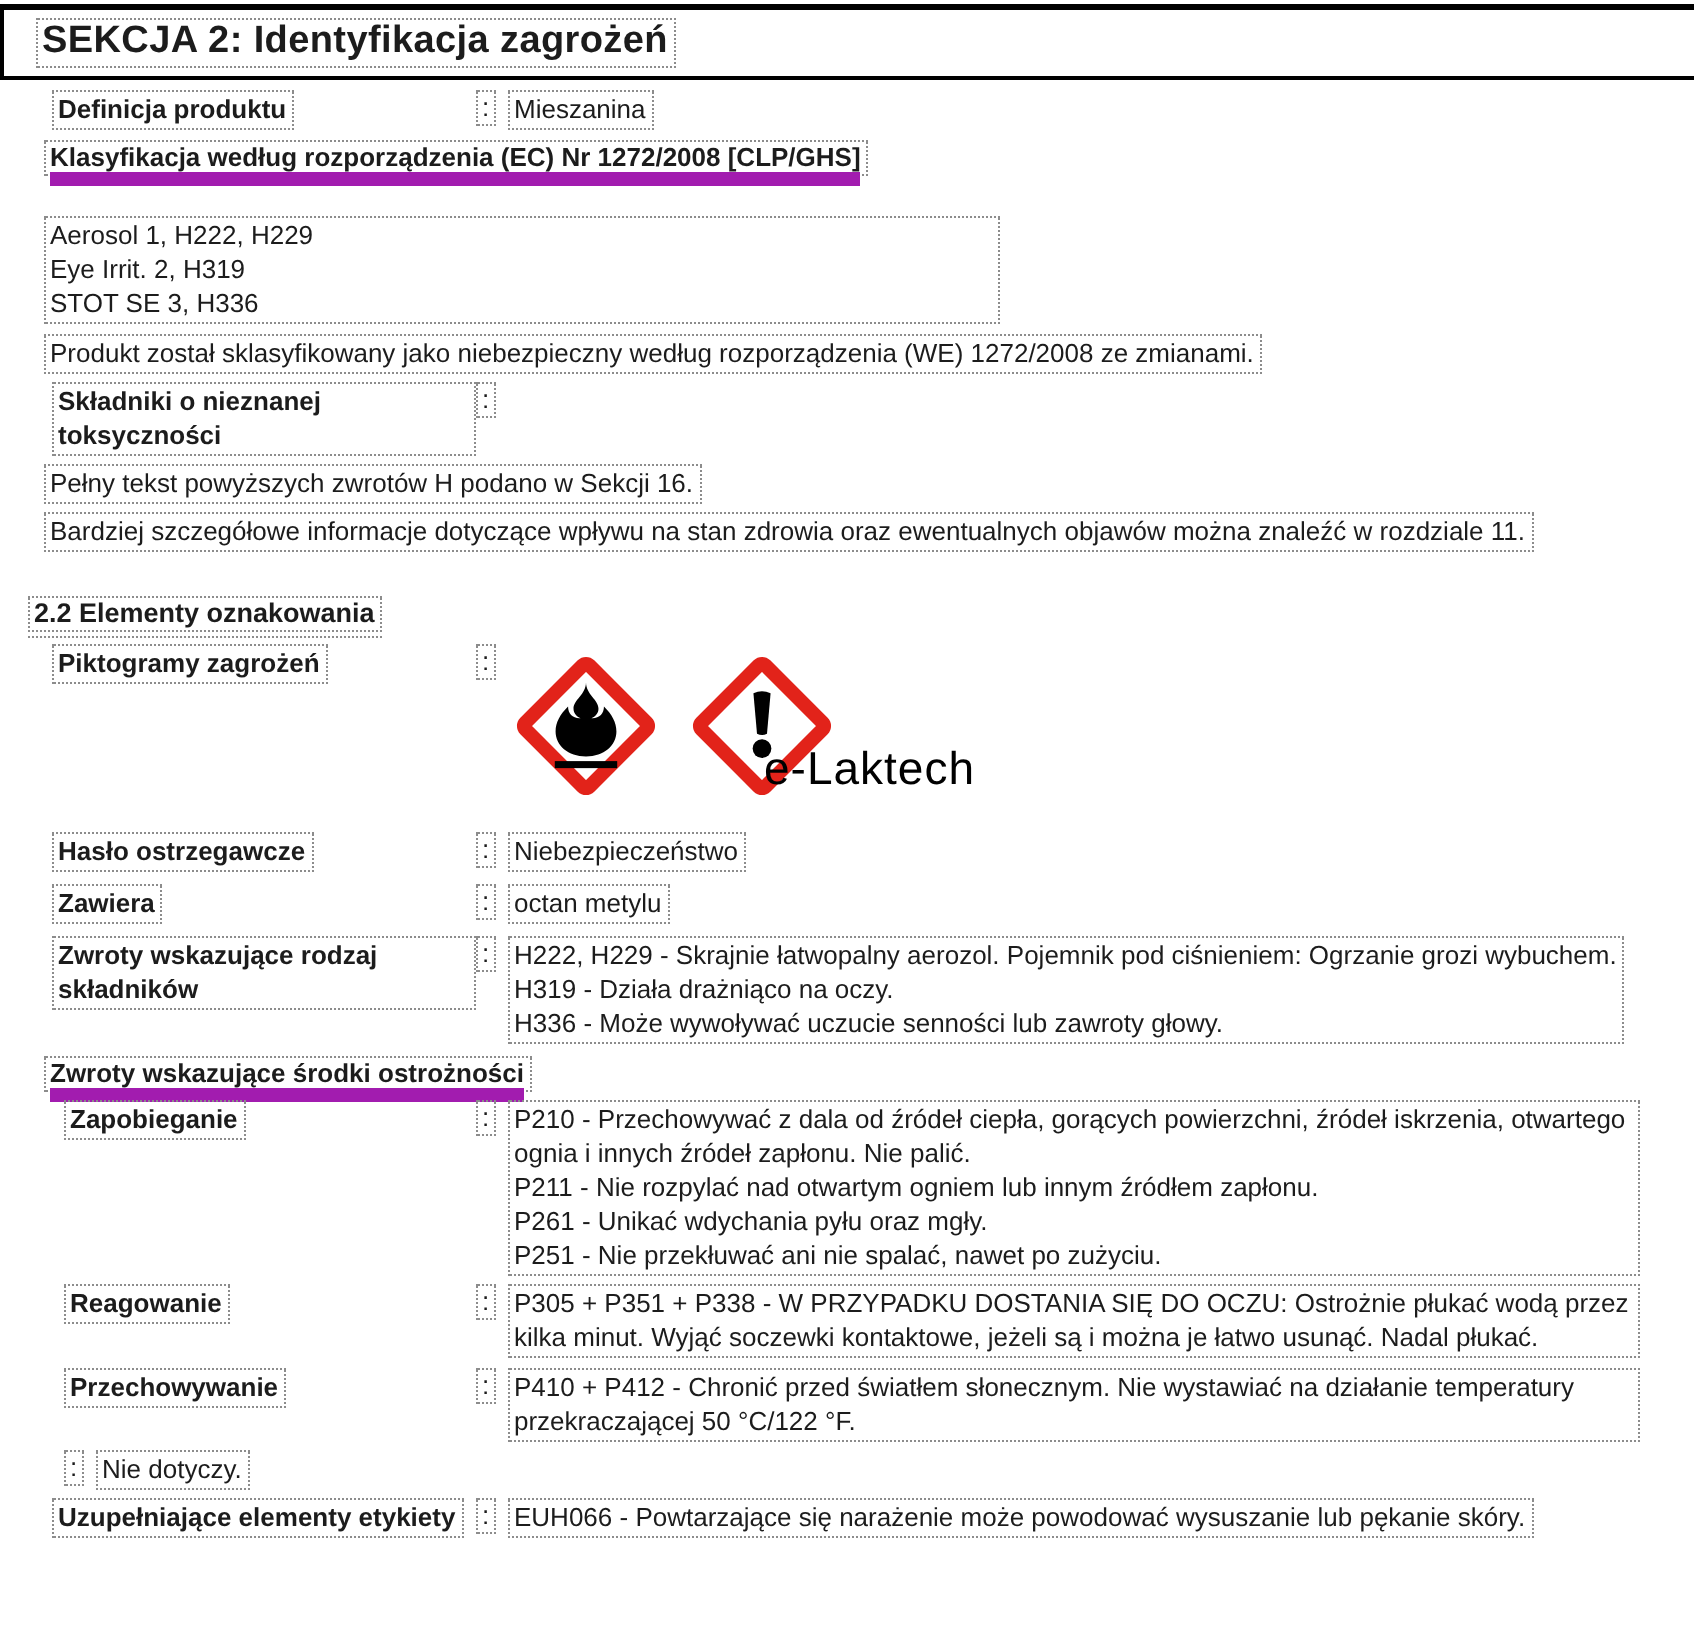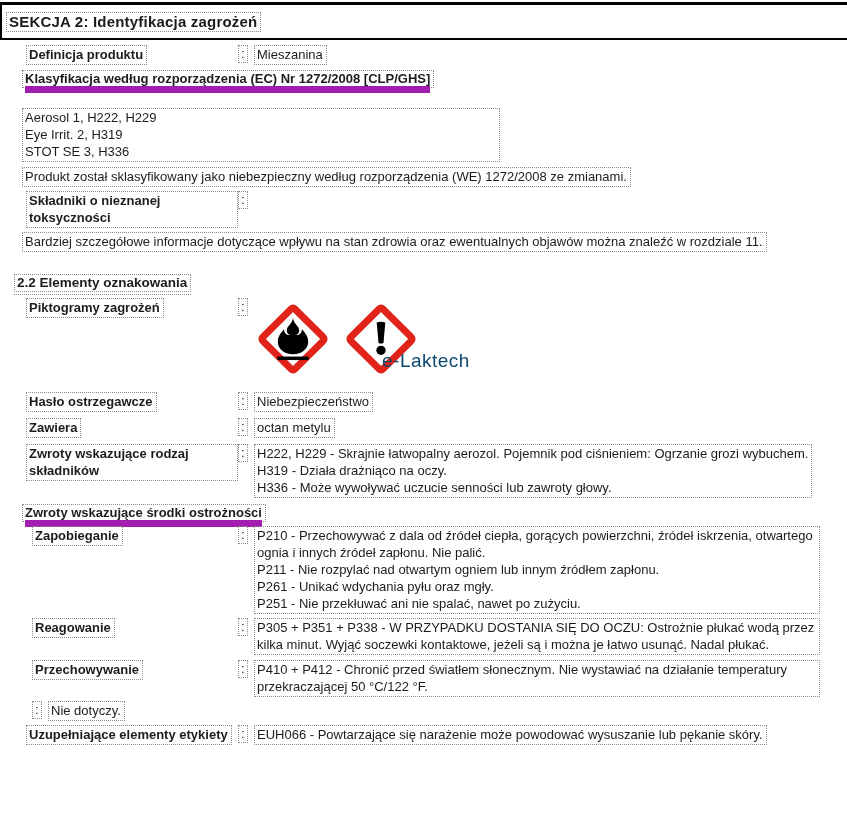--- a/index.html
+++ b/index.html
@@ -13,21 +13,21 @@
   .dotted { border: 1px dotted #8c8c8c; padding: 0 3px 1px 2px; }
   .boxspan { display: inline-block; max-width: 100%; }
 
   
   .header-box {
     margin-top: 2px; height: 38px;
     border-top: 3px solid #000; border-bottom: 2px solid #000; border-left: 2px solid #000;
     display: flex; align-items: center;
   }
   .header-title {
-    font-size: 15px; font-weight: bold; margin-left: 4px; letter-spacing: 0.2px;
+    font-size: 19px; font-weight: bold; margin-left: 16px; letter-spacing: 0.2px;
   }
 
   
   .sec-heading { margin-left: 14px; width: fit-content; border-bottom: 1px dotted #8c8c8c; padding-bottom: 2px; }
   .sec-heading .boxspan { font-weight: bold; font-size: 13.5px; }
 
   .sub-heading { margin-left: 22px; width: fit-content; }
   .sub-heading .inner { font-weight: bold; border-bottom: 7px solid #a21caf; }
 
   
@@ -46,21 +46,21 @@
 
   .class-block { margin-left: 22px; margin-top: 20px; line-height: 17px; }
   .class-block .boxspan { width: 478px; white-space: pre-line; }
 
   
   .picto-area { position: relative; height: 86px; }
   .picto-strip { position: absolute; left: 0; top: 2px; display: flex; gap: 10px; }
   .picto-svg { display: block; }
   .watermark {
     position: absolute; left: 128px; top: 54px;
-    font-size: 19px; color: #0c4a6e; letter-spacing: 0.5px;
+    font-size: 23px; color: #000000; letter-spacing: 0.5px;
     font-family: "Liberation Sans", sans-serif;
   }
 
   
   .mt3 { margin-top: 3px; } .mt4 { margin-top: 4px; } .mt5 { margin-top: 5px; }
   .mt6 { margin-top: 6px; } .mt7 { margin-top: 7px; } .mt8 { margin-top: 8px; }
   .mt22 { margin-top: 22px; }
 </style>
 </head>
 <body>
@@ -89,20 +89,23 @@
 
   <div class="para mt5">
     <span class="dotted boxspan">Produkt został sklasyfikowany jako niebezpieczny według rozporządzenia (WE) 1272/2008 ze zmianami.</span>
   </div>
 
   <div class="row mt4">
     <div class="lbl"><span class="dotted boxspan">Składniki o nieznanej toksyczności</span></div>
     <div class="colon"><span class="dotted">:</span></div>
   </div>
 
+  <div class="para mt4">
+    <span class="dotted boxspan">Pełny tekst powyższych zwrotów H podano w Sekcji 16.</span>
+  </div>
   <div class="para mt4">
     <span class="dotted boxspan">Bardziej szczegółowe informacje dotyczące wpływu na stan zdrowia oraz ewentualnych objawów można znaleźć w rozdziale 11.</span>
   </div>
 
   <div class="sec-heading mt22">
     <span class="dotted boxspan">2.2 Elementy oznakowania</span>
   </div>
 
   <div class="row mt3">
     <div class="lbl"><span class="dotted boxspan">Piktogramy zagrożeń</span></div>

